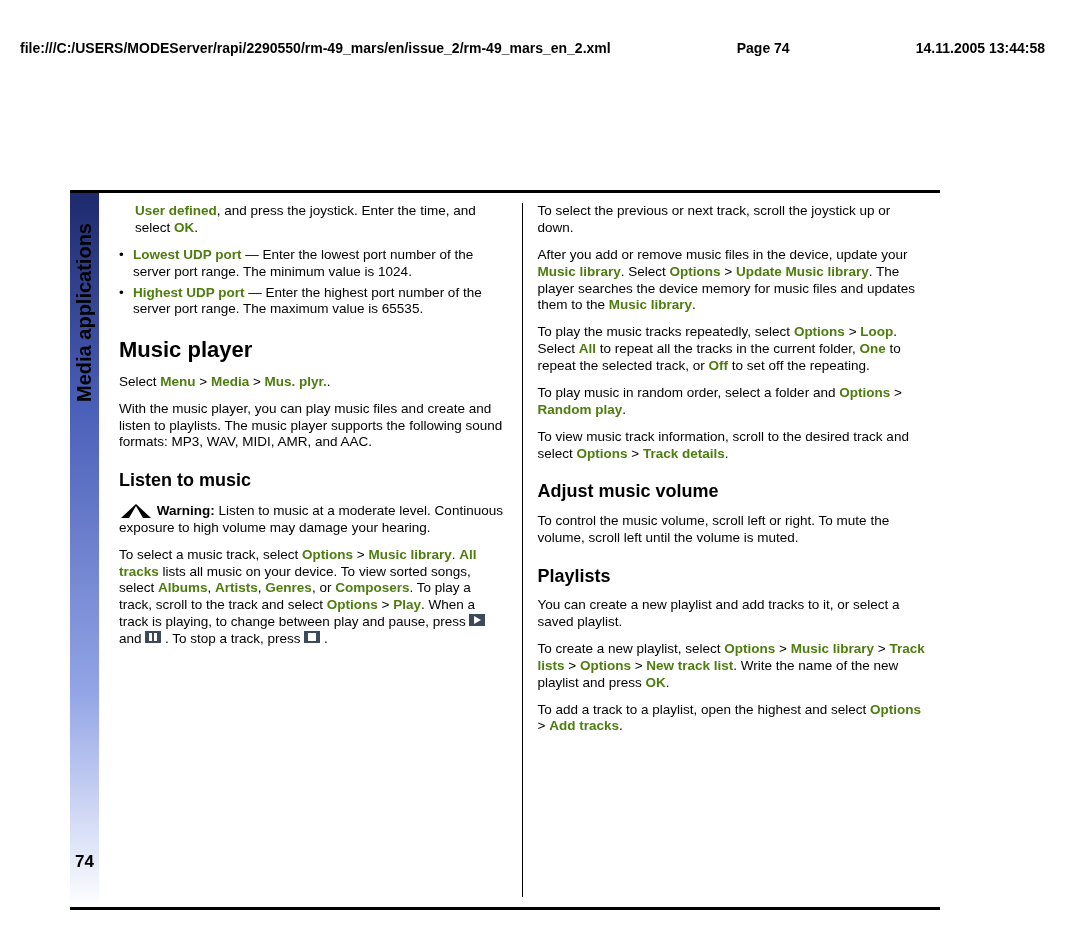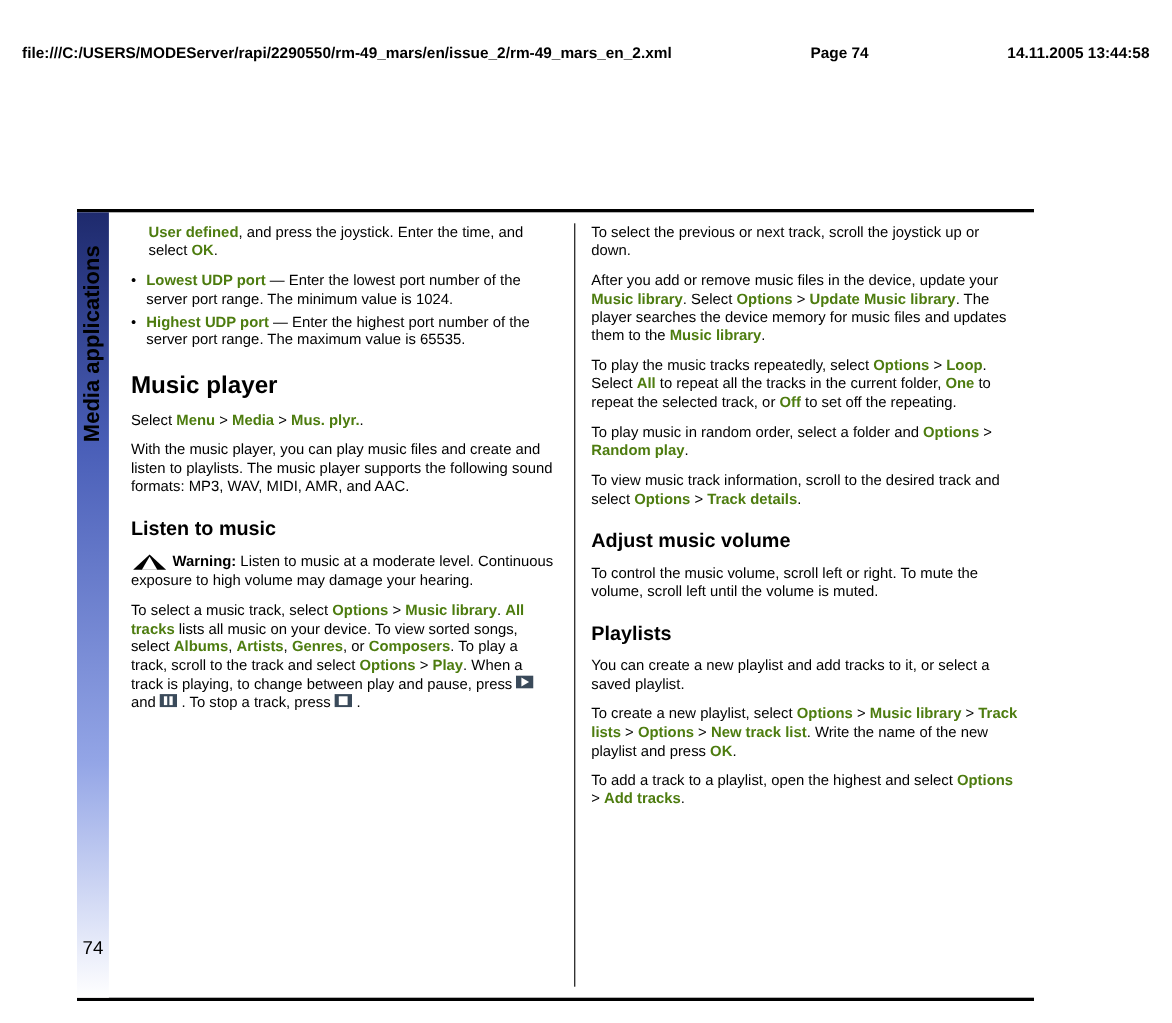--- a/index.html
+++ b/index.html
@@ -44,21 +44,21 @@
   font-weight: bold;
   font-size: 20px;
   white-space: nowrap;
   left: 3px;
   top: 30px;
 }
 .page-number {
   position: absolute;
   bottom: 35px;
   left: 5px;
-  font-weight: normal;
+  font-weight: bold;
   font-size: 17px;
 }
 .content-wrap {
   flex: 1;
   display: flex;
   padding: 10px 0 10px 20px;
   gap: 0;
 }
 .col {
   flex: 1;

